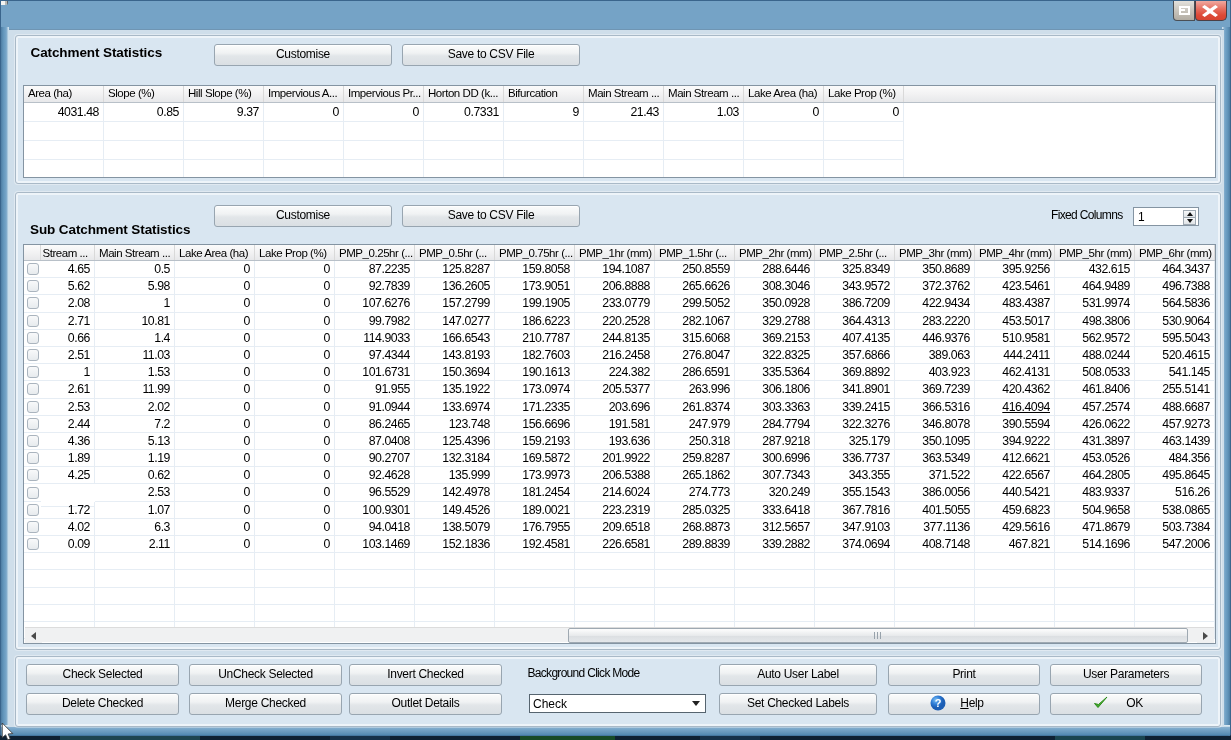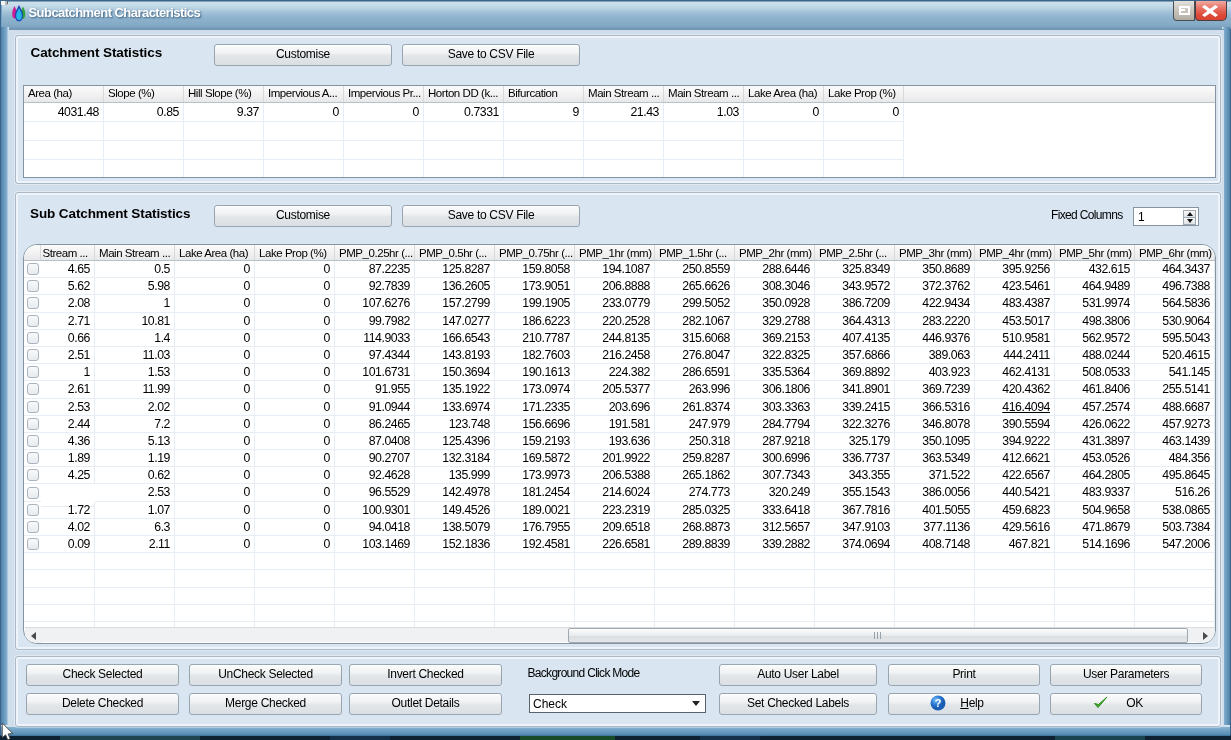--- a/index.html
+++ b/index.html
@@ -72,49 +72,40 @@
 <body>
 <div id="deskstrip">
   <div style="position:absolute;left:60px;top:0;width:140px;height:4px;background:#1e4550;"></div>
   <div style="position:absolute;left:330px;top:0;width:60px;height:4px;background:#15314a;"></div>
   <div style="position:absolute;left:520px;top:0;width:95px;height:4px;background:#174a27;"></div>
   <div style="position:absolute;left:700px;top:0;width:60px;height:4px;background:#15314a;"></div>
   <div style="position:absolute;left:1055px;top:0;width:90px;height:4px;background:#1a4550;"></div>
 </div>
 <div id="win">
 
-<div id="titlebar">
-      <svg width="16" height="20" viewBox="0 0 16 20" style="position:absolute;left:9px;top:3px;">
-<path d="M3.5 2 C4.6 4.2,5.8 6.6,5.8 9.8 C5.8 13,4.9 14.6,3.5 14.6 C2.1 14.6,1.2 13,1.2 9.8 C1.2 6.6,2.4 4.2,3.5 2 Z" fill="#cb1f96"></path>
-<path d="M12 2.5 C13.1 4.7,14.3 7,14.3 10 C14.3 13.2,13.4 14.8,12 14.8 C10.6 14.8,9.7 13.2,9.7 10 C9.7 7,10.9 4.7,12 2.5 Z" fill="#2fa339"></path>
-<path d="M8 1 C9.9 4.8,11.9 7.6,11.9 11.2 C11.9 15.3,10.3 17.3,8 17.3 C5.7 17.3,4.1 15.3,4.1 11.2 C4.1 7.6,6.1 4.8,8 1 Z" fill="#1b3fb4"></path>
-<path d="M8 4 C9.4 7,10.9 9,10.9 11.6 C10.9 14.8,9.7 16.2,8 16.2 C6.3 16.2,5.1 14.8,5.1 11.6 C5.1 9,6.6 7,8 4 Z" fill="#25b6e8"></path>
-</svg>
-      <div id="title">Subcatchment Characteristics</div>
-    </div>
 <div id="minbtn">
       <div class="sq"></div>
       <div class="dash"></div>
     </div>
 <div id="closebtn">
       <svg width="17" height="12" viewBox="0 0 17 12" style="position:absolute;left:6px;top:4px;">
 <path d="M2.6 0 L8 3.8 L13.4 0 L16 2 L10.6 6 L16 10 L13.4 12 L8 8.2 L2.6 12 L0 10 L5.4 6 L0 2 Z" fill="#fff"></path>
 </svg>
     </div>
 <div id="bl"></div>
     <div id="br"></div>
     <div id="bb"></div>
 <div id="client">
   <div class="group" style="top:5px; height:149px;"></div>
   <div class="group" style="top:162px; height:458px;"></div>
   <div class="group" style="top:626px; height:71px;"></div>
   <div class="glabel" style="left:21.5px;top:15px;">Catchment Statistics</div>
   <div class="btn" style="left:205px;top:14px;width:178px;height:22px;">Customise</div>
   <div class="btn" style="left:393px;top:14px;width:178px;height:22px;">Save to CSV File</div>
-  <div class="glabel" style="left:21px;top:176px;">Sub Catchment Statistics</div>
+  <div class="glabel" style="left:21px;top:192px;">Sub Catchment Statistics</div>
   <div class="btn" style="left:205px;top:175px;width:178px;height:22px;">Customise</div>
   <div class="btn" style="left:393px;top:175px;width:178px;height:22px;">Save to CSV File</div>
   <div style="position:absolute;left:1042px;top:178px;font-size:12px;letter-spacing:-0.65px;">Fixed Columns</div>
   <div id="spin">1<div class="spbtn spup">
           <div class="sparr-u"></div>
         </div><div class="spbtn spdn">
           <div class="sparr-d"></div>
         </div></div>
   <div class="tbl" style="left:14px;top:55px;width:1193px;height:93px;">
         <div class="thdr" style="height:17px;">
@@ -177,21 +168,21 @@
           <div class="dc" style="width:80px;"></div>
           <div class="dc" style="width:80px;"></div>
           <div class="dc" style="width:80px;"></div>
           <div class="dc" style="width:80px;"></div>
           <div class="dc" style="width:80px;"></div>
           <div class="dc" style="width:80px;"></div>
           <div class="dc" style="width:80px;"></div>
           <div class="dc" style="width:80px;"></div>
         </div>
       </div>
-  <div class="tbl" style="left:14px;top:214px;width:1193px;height:400px;border-radius:14px;">
+  <div class="tbl" style="left:14px;top:214px;width:1193px;height:400px;">
         <div class="thdr" style="height:16px;">
           <div class="hc" style="width:17px;line-height:15px;"></div>
           <div class="hc" style="width:54px;line-height:15px;padding-left:1.5px;">Stream ...</div>
           <div class="hc" style="width:80px;line-height:15px;">Main Stream ...</div>
           <div class="hc" style="width:80px;line-height:15px;">Lake Area (ha)</div>
           <div class="hc" style="width:80px;line-height:15px;">Lake Prop (%)</div>
           <div class="hc" style="width:80px;line-height:15px;">PMP_0.25hr (...</div>
           <div class="hc" style="width:80px;line-height:15px;">PMP_0.5hr (...</div>
           <div class="hc" style="width:80px;line-height:15px;">PMP_0.75hr (...</div>
           <div class="hc" style="width:80px;line-height:15px;">PMP_1hr (mm)</div>

